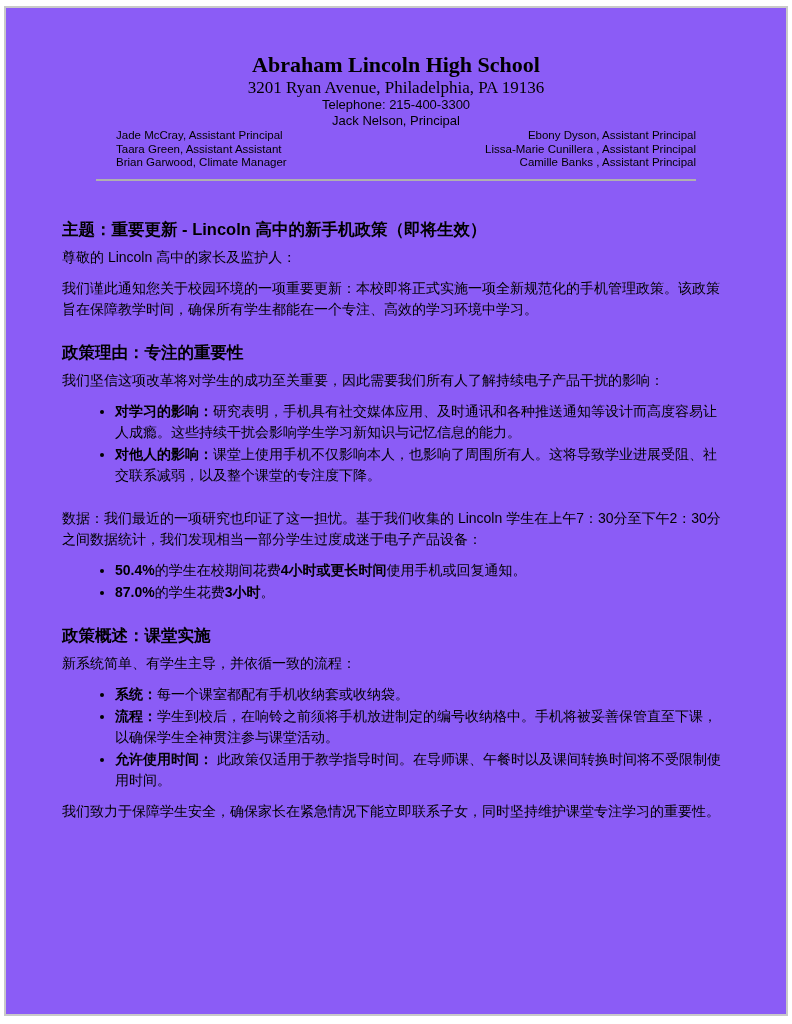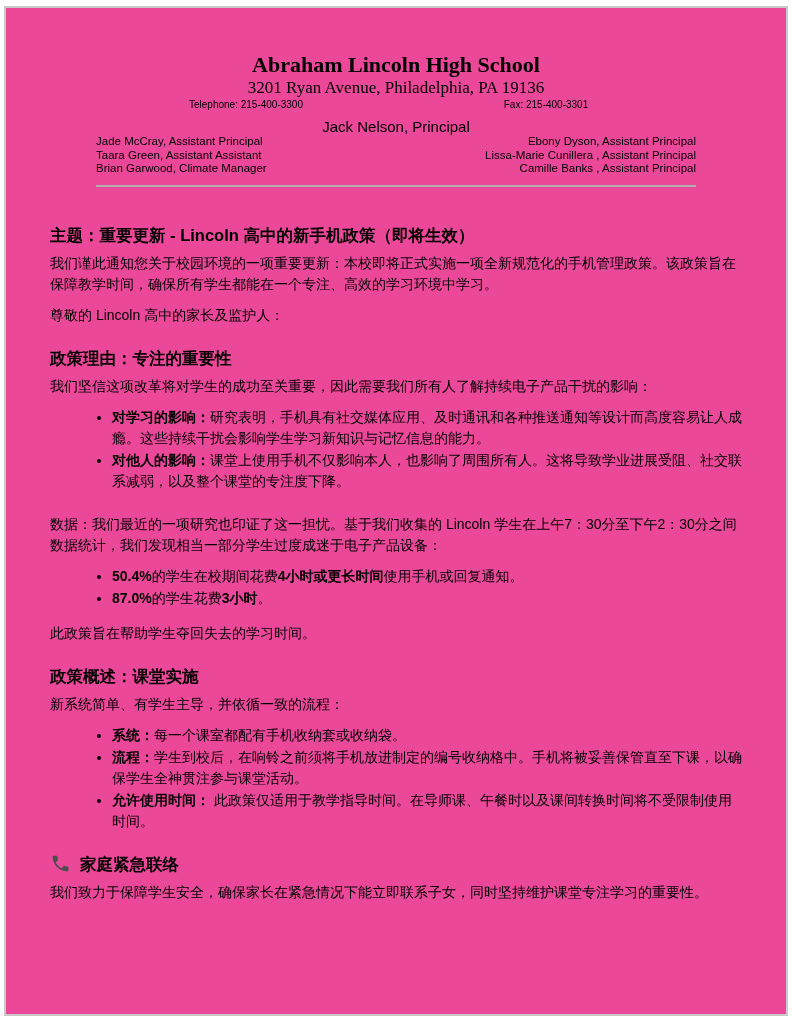--- a/index.html
+++ b/index.html
@@ -8,21 +8,21 @@
     width: 792px; height: 1024px;
     background: #ffffff;
     font-family: "Liberation Sans", sans-serif;
     color: #000000;
   }
   .page {
     position: relative;
     margin: 6px 4px 4px 4px;
     height: 1010px;
     border: 2px solid #c9c9c9;
-    background: #ec4899;
+    background: #8b5cf6;
     overflow: hidden;
   }
   
   .doc-header {
     padding: 44px 90px 0 90px;
     text-align: center;
   }
   .school-name {
     margin: 0;
     font-family: "Liberation Serif", serif;
@@ -32,134 +32,125 @@
   }
   .school-address {
     margin-top: 3px;
     font-family: "Liberation Serif", serif;
     font-size: 17px;
     line-height: 14px;
   }
   .contact-row {
     display: flex;
     margin-top: 3px;
-    font-size: 10px;
+    font-size: 13px;
     line-height: 13px;
   }
   .contact-row > div { flex: 1; text-align: center; }
   .principal-line {
-    margin-top: 9px;
-    font-size: 15px;
+    margin-top: 3px;
+    font-size: 13px;
     line-height: 13px;
   }
   .staff-row {
     display: flex;
     justify-content: space-between;
     margin-top: 2px;
     font-size: 11.5px;
     line-height: 13.5px;
+    margin-left: 20px;
   }
   .staff-col-left  { text-align: left; }
   .staff-col-right { text-align: right; }
   .header-divider {
     border: none;
     border-top: 2px solid #b0b0b0;
     margin: 9px 0 0 0;
   }
   
   .doc-main {
-    padding: 0 44px;
+    padding: 0 56px;
     font-size: 14px;
     line-height: 21px;
     text-align: left;
   }
   .doc-main h2 {
     font-size: 16.5px;
     line-height: 24px;
     font-weight: bold;
     margin: 20px 0 6px 0;
   }
   .doc-main h2.subject { margin-top: 36px; }
   .doc-main p { margin: 0 0 10px 0; }
   .doc-main ul {
     margin: 2px 0 10px 0;
     padding-left: 46px;
     list-style: disc;
   }
-  .doc-main li { margin: 0 0 1px 16px; }
+  .doc-main li { margin: 0 0 1px 7px; }
   p.gap-top-lg { margin-top: 22px; }
   p.gap-top    { margin-top: 14px; }
   .phone-heading {
     display: flex;
     align-items: center;
     gap: 9px;
   }
   .phone-icon-wrap { display: inline-flex; }
 </style>
 </head>
 <body>
 
 <div class="page">
 
   <header class="doc-header">
     <h1 class="school-name">Abraham Lincoln High School</h1>
     <div class="school-address">3201 Ryan Avenue, Philadelphia, PA 19136</div>
     <div class="contact-row">
       <div>Telephone: 215-400-3300</div>
-      <div>Fax: 215-400-3301</div>
     </div>
     <div class="principal-line">Jack Nelson, Principal</div>
     <div class="staff-row">
       <div class="staff-col-left">
         <div>Jade McCray, Assistant Principal</div>
         <div>Taara Green, Assistant Assistant</div>
         <div>Brian Garwood, Climate Manager</div>
       </div>
       <div class="staff-col-right">
         <div>Ebony Dyson, Assistant Principal</div>
         <div>Lissa-Marie Cunillera , Assistant Principal</div>
         <div>Camille Banks , Assistant Principal</div>
       </div>
     </div>
     <hr class="header-divider">
   </header>
 
   <main class="doc-main" lang="zh">
 
     <h2 class="subject">主题：重要更新 - Lincoln 高中的新手机政策（即将生效）</h2>
+    <p>尊敬的 Lincoln 高中的家长及监护人：</p>
     <p>我们谨此通知您关于校园环境的一项重要更新：本校即将正式实施一项全新规范化的手机管理政策。该政策旨在保障教学时间，确保所有学生都能在一个专注、高效的学习环境中学习。</p>
-    <p>尊敬的 Lincoln 高中的家长及监护人：</p>
 
     <h2>政策理由：专注的重要性</h2>
     <p>我们坚信这项改革将对学生的成功至关重要，因此需要我们所有人了解持续电子产品干扰的影响：</p>
     <ul>
       <li><strong>对学习的影响：</strong><span>研究表明，手机具有社交媒体应用、及时通讯和各种推送通知等设计而高度容易让人成瘾。这些持续干扰会影响学生学习新知识与记忆信息的能力。</span></li>
       <li><strong>对他人的影响：</strong><span>课堂上使用手机不仅影响本人，也影响了周围所有人。这将导致学业进展受阻、社交联系减弱，以及整个课堂的专注度下降。</span></li>
     </ul>
 
     <p class="gap-top-lg">数据：我们最近的一项研究也印证了这一担忧。基于我们收集的 Lincoln 学生在上午7：30分至下午2：30分之间数据统计，我们发现相当一部分学生过度成迷于电子产品设备：</p>
     <ul>
       <li><strong>50.4%</strong><span>的学生在校期间花费</span><strong>4小时或更长时间</strong><span>使用手机或回复通知。</span></li>
       <li><strong>87.0%</strong><span>的学生花费</span><strong>3小时</strong><span>。</span></li>
     </ul>
 
-    <p class="gap-top">此政策旨在帮助学生夺回失去的学习时间。</p>
 
     <h2>政策概述：课堂实施</h2>
     <p>新系统简单、有学生主导，并依循一致的流程：</p>
     <ul>
       <li><strong>系统：</strong><span>每一个课室都配有手机收纳套或收纳袋。</span></li>
       <li><strong>流程：</strong><span>学生到校后，在响铃之前须将手机放进制定的编号收纳格中。手机将被妥善保管直至下课，以确保学生全神贯注参与课堂活动。</span></li>
       <li><strong>允许使用时间：</strong><span> 此政策仅适用于教学指导时间。在导师课、午餐时以及课间转换时间将不受限制使用时间。</span></li>
     </ul>
 
-    <h2 class="phone-heading">
-      <span class="phone-icon-wrap">
-        <svg width="21" height="21" viewBox="0 0 24 24" fill="#4d4d4d" aria-hidden="true">
-          <path d="M6.62 10.79c1.44 2.83 3.76 5.14 6.59 6.59l2.2-2.2c.27-.27.67-.36 1.02-.24 1.12.37 2.33.57 3.57.57.55 0 1 .45 1 1V20c0 .55-.45 1-1 1-9.39 0-17-7.61-17-17 0-.55.45-1 1-1h3.5c.55 0 1 .45 1 1 0 1.25.2 2.45.57 3.57.11.35.03.74-.25 1.02l-2.2 2.2z"></path>
-        </svg>
-      </span>
-      <span>家庭紧急联络</span>
-    </h2>
     <p>我们致力于保障学生安全，确保家长在紧急情况下能立即联系子女，同时坚持维护课堂专注学习的重要性。</p>
 
   </main>
 </div>
 
 </body></html>

